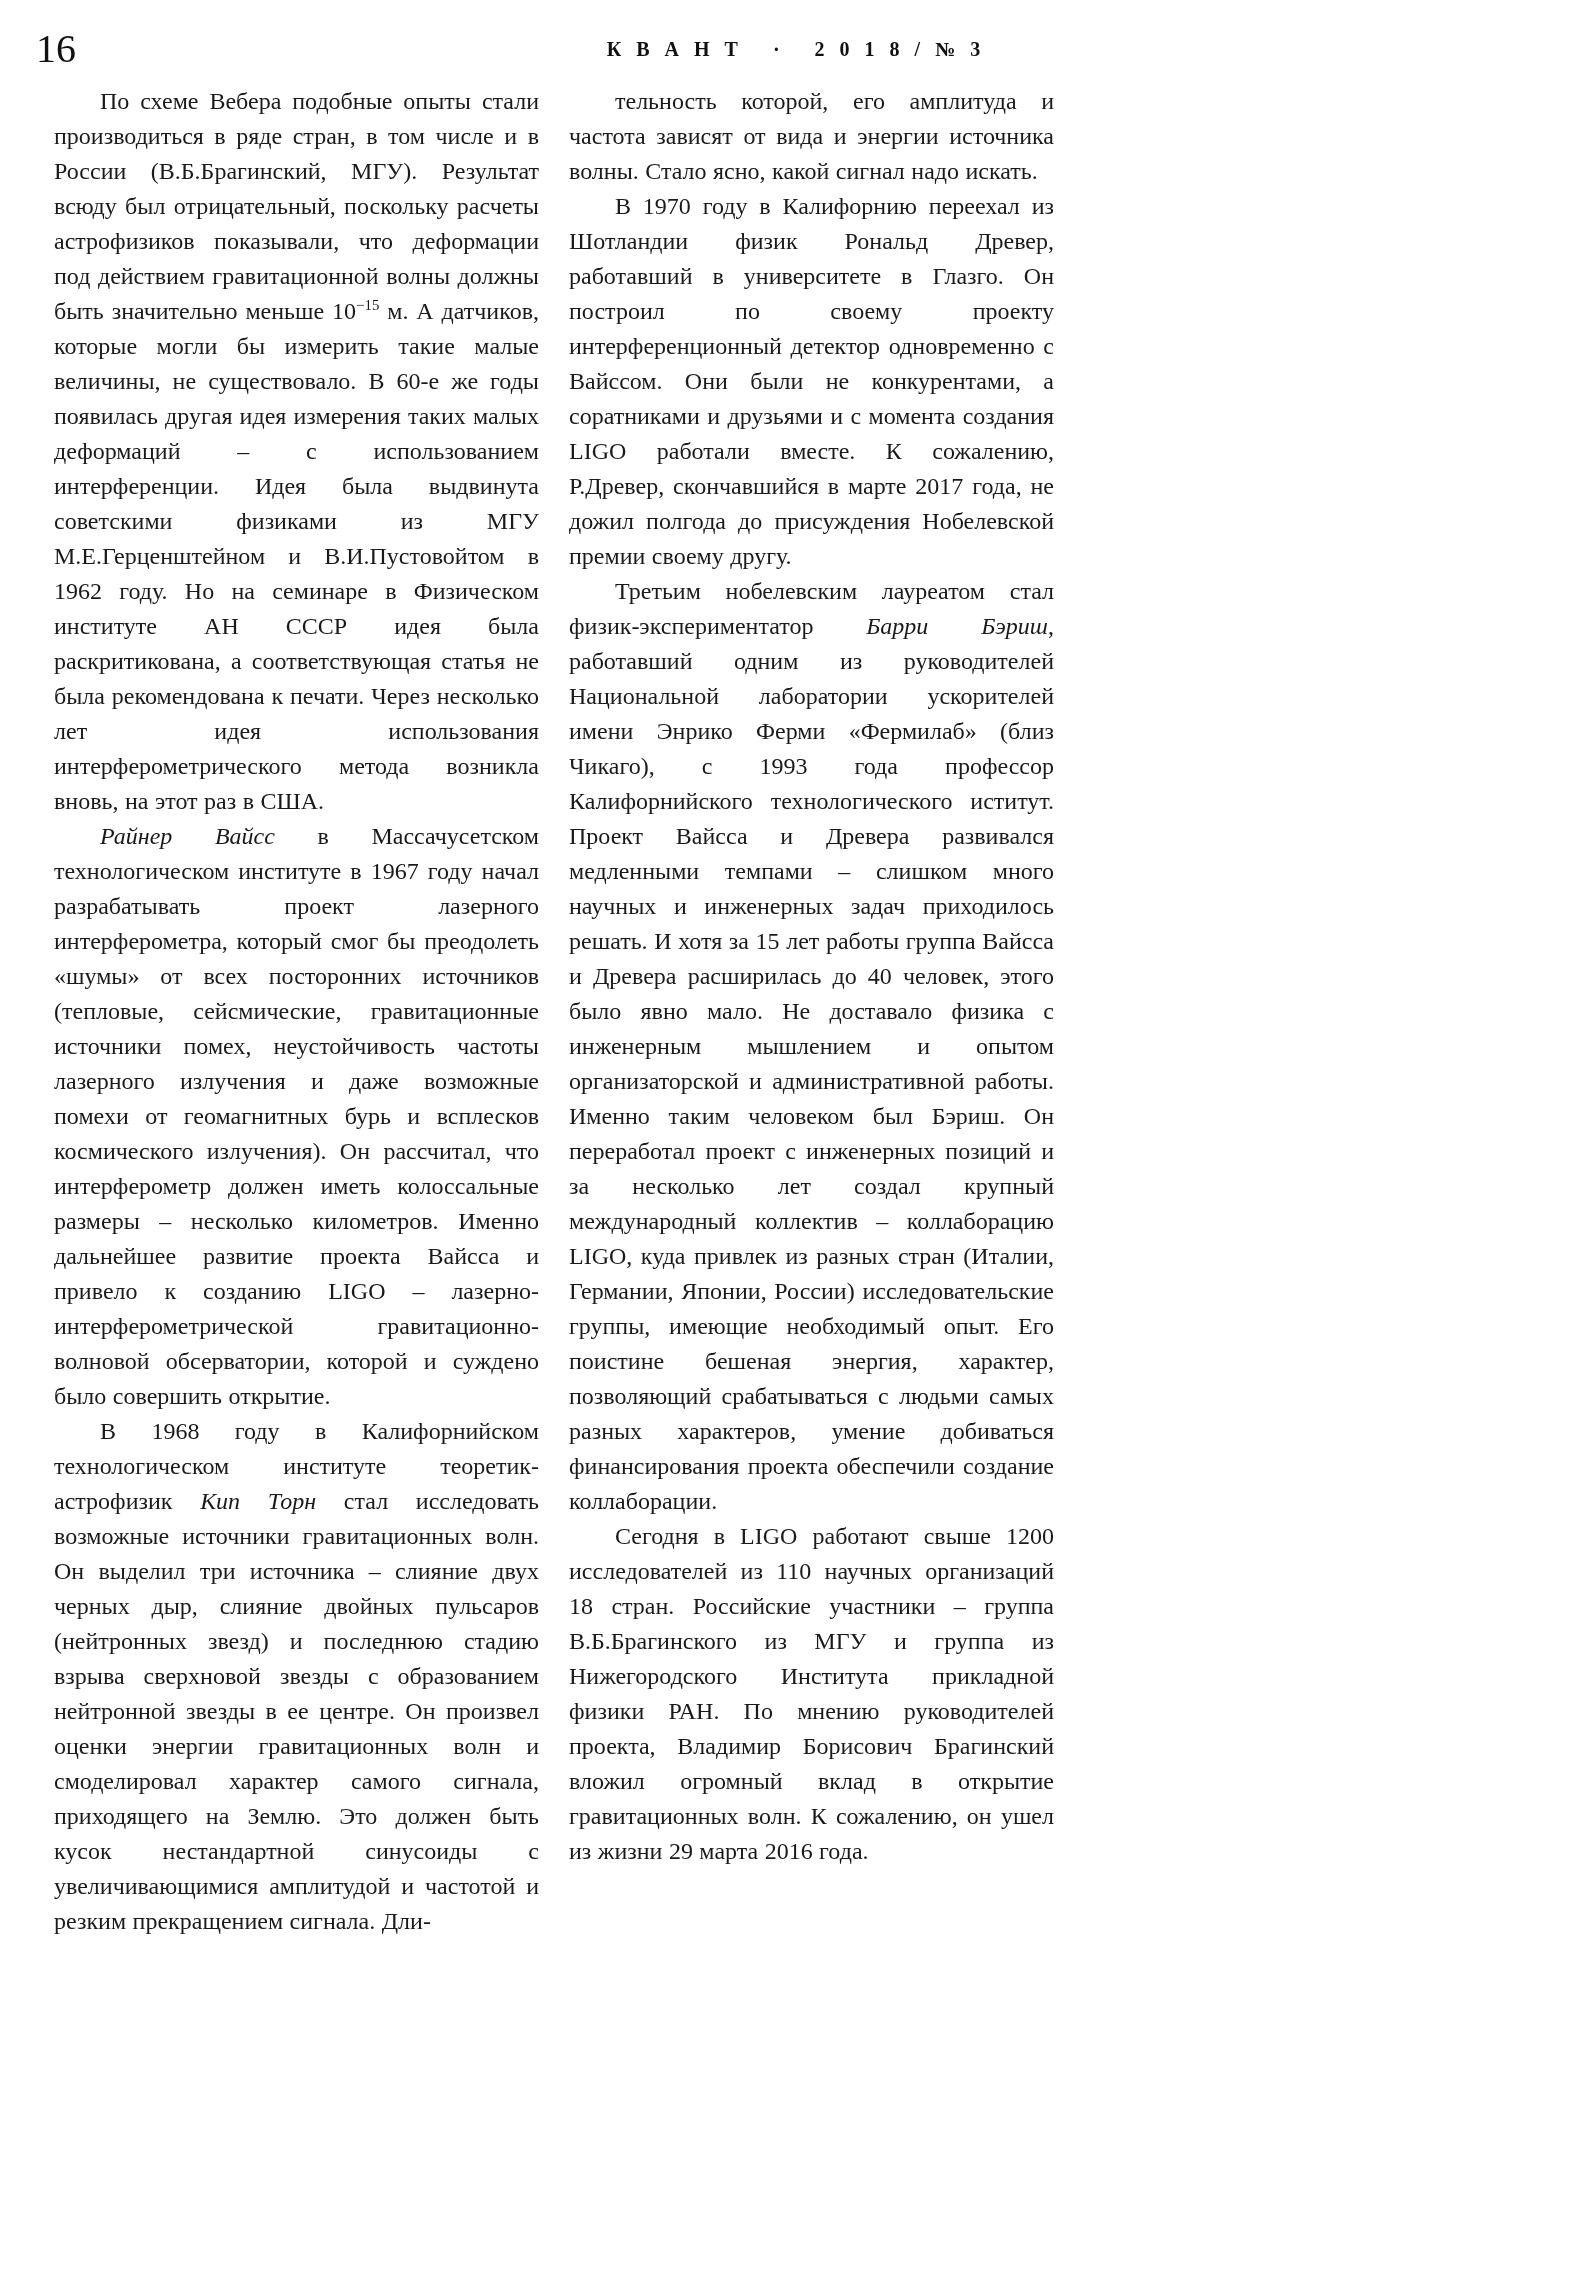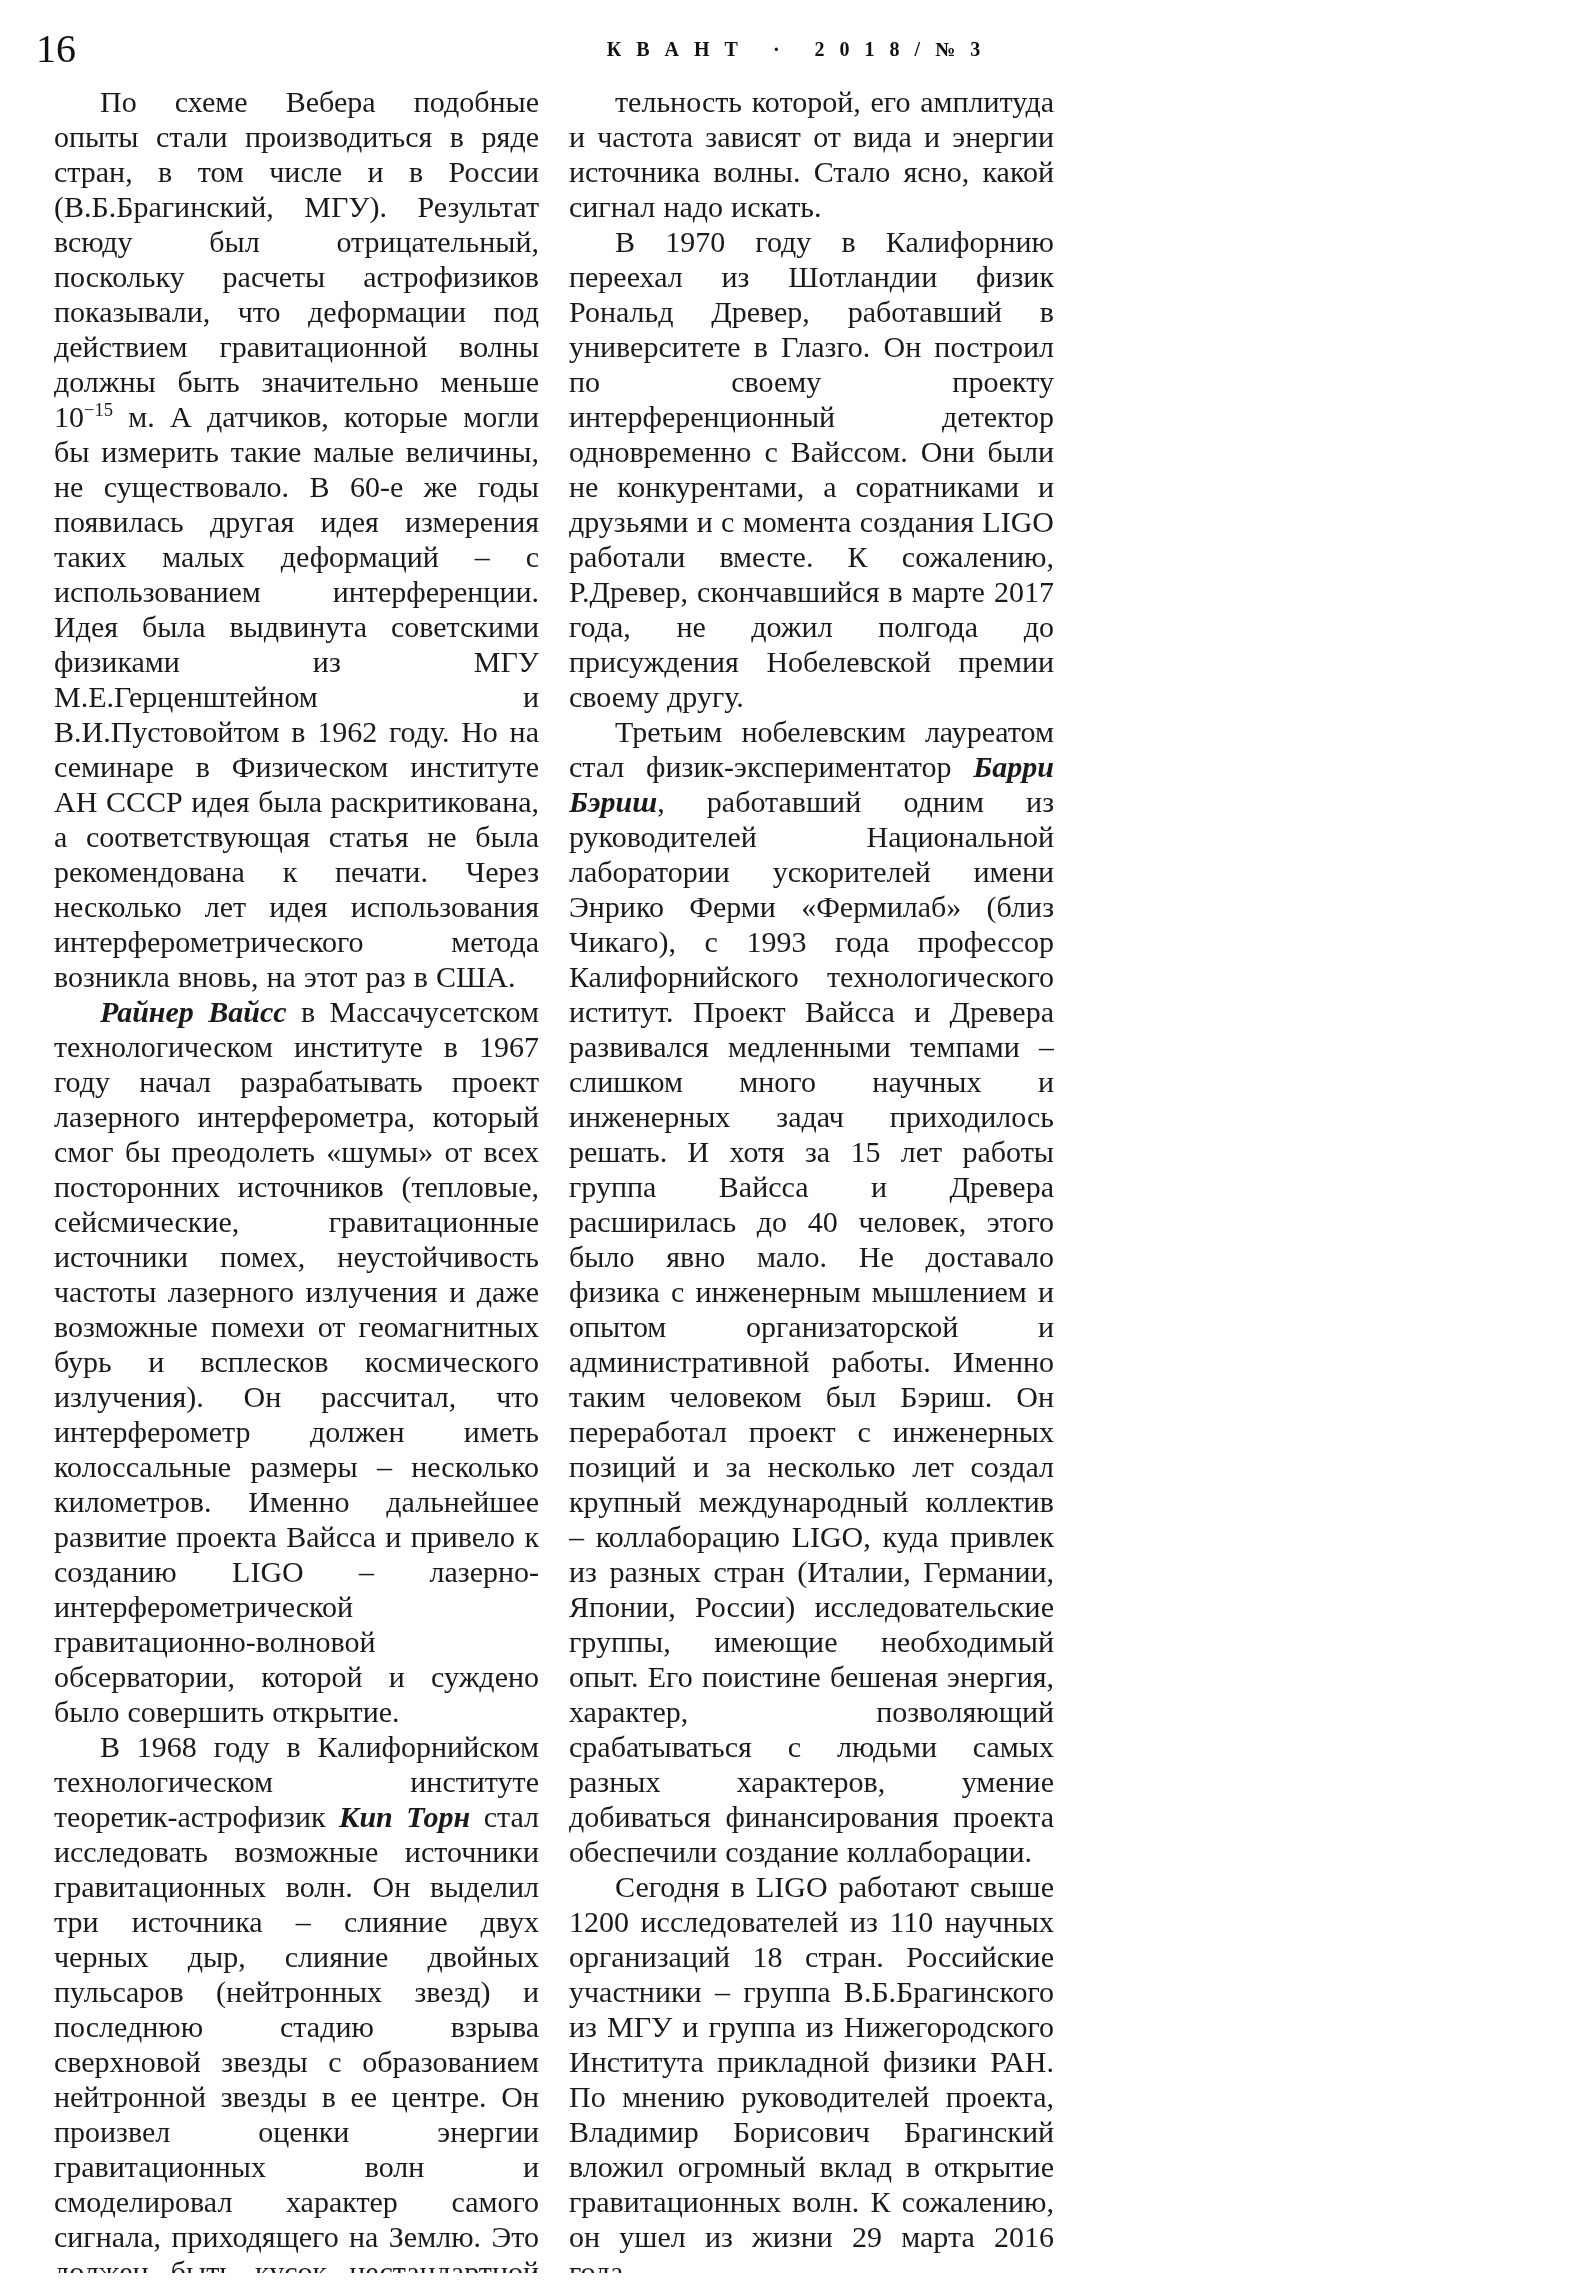--- a/index.html
+++ b/index.html
@@ -72,30 +72,30 @@
     overflow: hidden;
   }
   .col-left  { left: 54px; }
   .col-right { left: 569px; }
 
   p.para {
     margin: 0;
     padding: 0;
     text-align: justify;
     text-justify: inter-word;
-    font-size: 30px;
+    font-size: 24px;
     line-height: 35px;
     text-indent: 46px;
     hyphens: manual;
     -webkit-hyphens: manual;
     word-spacing: 0.02em;
   }
 
   .nm {           
-    font-weight: bold;
+    font-weight: normal;
     font-style: italic;
   }
   sup.exp {
     font-size: 0.62em;
     vertical-align: super;
     line-height: 0;
   }
 </style>
 </head>
 <body>

